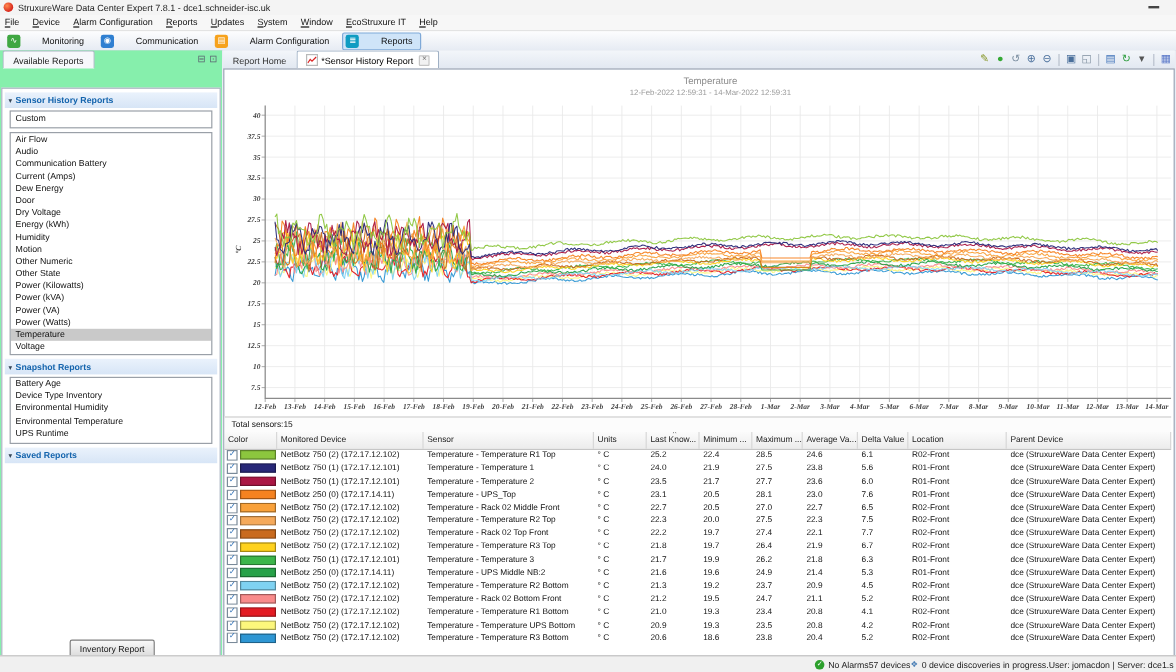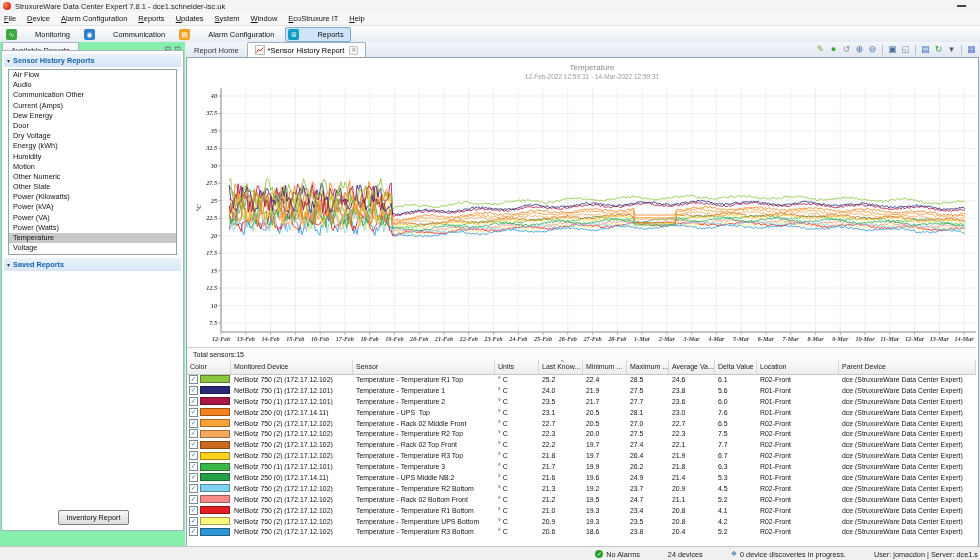--- a/index.html
+++ b/index.html
@@ -28,21 +28,21 @@
   .pbtn.active{background:#cfe4f8;border-color:#7fa9d8}
   .picon{width:11px;height:11px;border-radius:2px;color:#fff;font-size:7px;line-height:11px;text-align:center;display:inline-block}
   .plabel{font-size:7.5px;color:#111}
 
   
   .sidebar{position:absolute;left:0;top:42px;width:185px;height:504px;background:#86efac}
   .side-tabrow{position:absolute;left:0;top:0;width:185px;height:15px;display:flex;align-items:center}
   .side-tab{height:14px;margin-left:2px;padding:0 8px;background:#f6f8fb;border:1px solid #aab4c3;border-bottom:none;
             border-radius:2px 2px 0 0;font-size:7.5px;color:#222;display:flex;align-items:center}
   .side-tab-icons{margin-left:auto;margin-right:4px;font-size:8px;color:#5a6470;display:flex;gap:3px}
-  .side-body{position:absolute;left:1px;top:8px;width:181px;height:477px;border:1px solid #a9b2c0;background:#fff;padding-top:2px}
+  .side-body{position:absolute;left:1px;top:31px;width:181px;height:477px;border:1px solid #a9b2c0;background:#fff;padding-top:2px}
   .shead{height:13px;margin:1px 2px 2px 2px;background:linear-gradient(#eaf2fc,#d7e5f6);
          display:flex;align-items:center;gap:3px;padding-left:3px}
   .sarrow{font-size:6px;color:#345}
   .stitle{font-size:7.3px;font-weight:bold;color:#1464ad}
   .sbox{border:1px solid #9aa0a8;margin:0 6px 3px 6px;background:#fff;overflow:hidden}
   .stop{height:13px}
   .s0{height:184px}.s1{height:54px}.s2{height:146px}
   .sitem{font-size:7.3px;color:#111;line-height:10.2px;height:10.2px;padding-left:4px;white-space:nowrap;overflow:hidden}
   .stop .sitem{line-height:12px;height:12px}
   .sitem.selected{background:#c9c9c9}
@@ -86,21 +86,21 @@
   .c6{width:42px}.c7{width:46px}.c8{width:42px}.c9{width:82px}.c10{flex:1}
   .colorcell{display:flex;align-items:center;gap:2px;padding-left:2px}
   .cb{width:7px;height:7px;border:1px solid #7a8a99;background:#fff;font-size:6.5px;line-height:6px;
       color:#2a6db5;text-align:center;flex:0 0 auto}
   .swatch{width:28px;height:6px;border:1px solid rgba(0,0,0,0.35);flex:0 0 auto}
 
   
   .statusbar{position:absolute;left:0;top:546px;width:980px;height:14px;background:#f0f0f0;
              border-top:1px solid #c3c3c3;display:flex;align-items:center;justify-content:flex-end;
              font-size:7.3px;color:#222;overflow:hidden}
-  .sb-group{display:flex;gap:3px;margin-left:28px}
+  .sb-group{display:flex;gap:3px;margin-left:0}
   .sb-check{width:8px;height:8px;border-radius:50%;background:#2ca02c;color:#fff;font-size:6px;
             line-height:8px;text-align:center}
   .sb-disc{color:#4a7fb5;font-size:7px}
   .sb-last{margin-right:2px}
 </style>
 </head>
 <body>
 
 <div class="app">
 
@@ -149,39 +149,53 @@
       <div class="side-tab-icons">
         <span>⊟</span>
         <span>⊡</span>
       </div>
     </div>
     <div class="side-body" id="side-body">
       <div class="shead">
           <span class="sarrow">▾</span>
           <span class="stitle">Sensor History Reports</span>
         </div>
+        <div class="sbox stop">
+          <div class="sitem">Custom</div>
+        </div>
         <div class="sbox slist s0">
           <div class="sitem">Air Flow</div>
           <div class="sitem">Audio</div>
-          <div class="sitem">Communication Other</div>
+          <div class="sitem">Communication Battery</div>
           <div class="sitem">Current (Amps)</div>
           <div class="sitem">Dew Energy</div>
           <div class="sitem">Door</div>
           <div class="sitem">Dry Voltage</div>
           <div class="sitem">Energy (kWh)</div>
           <div class="sitem">Humidity</div>
           <div class="sitem">Motion</div>
           <div class="sitem">Other Numeric</div>
           <div class="sitem">Other State</div>
           <div class="sitem">Power (Kilowatts)</div>
           <div class="sitem">Power (kVA)</div>
           <div class="sitem">Power (VA)</div>
           <div class="sitem">Power (Watts)</div>
           <div class="sitem selected">Temperature</div>
           <div class="sitem">Voltage</div>
+        </div>
+        <div class="shead">
+          <span class="sarrow">▾</span>
+          <span class="stitle">Snapshot Reports</span>
+        </div>
+        <div class="sbox slist s1">
+          <div class="sitem">Battery Age</div>
+          <div class="sitem">Device Type Inventory</div>
+          <div class="sitem">Environmental Humidity</div>
+          <div class="sitem">Environmental Temperature</div>
+          <div class="sitem">UPS Runtime</div>
         </div>
         <div class="shead">
           <span class="sarrow">▾</span>
           <span class="stitle">Saved Reports</span>
         </div>
         <div class="genwrap">
         <button class="genbtn">Inventory Report</button>
       </div>
     </div>
   </div>
@@ -639,21 +653,21 @@
           </div>
         </div>
     </div>
   </div>
 
   <div class="statusbar">
     <span class="sb-group">
       <span class="sb-check">✓</span>
       <span>No Alarms</span>
     </span>
-    <span class="sb-group">24 devices</span>
+    <span class="sb-group">57 devices</span>
     <span class="sb-group">
       <span class="sb-disc">❖</span>
       <span>0 device discoveries in progress.</span>
     </span>
     <span class="sb-group sb-last">User: jomacdon | Server: dce1.s</span>
   </div>
 
 </div>
 
 </body></html>

